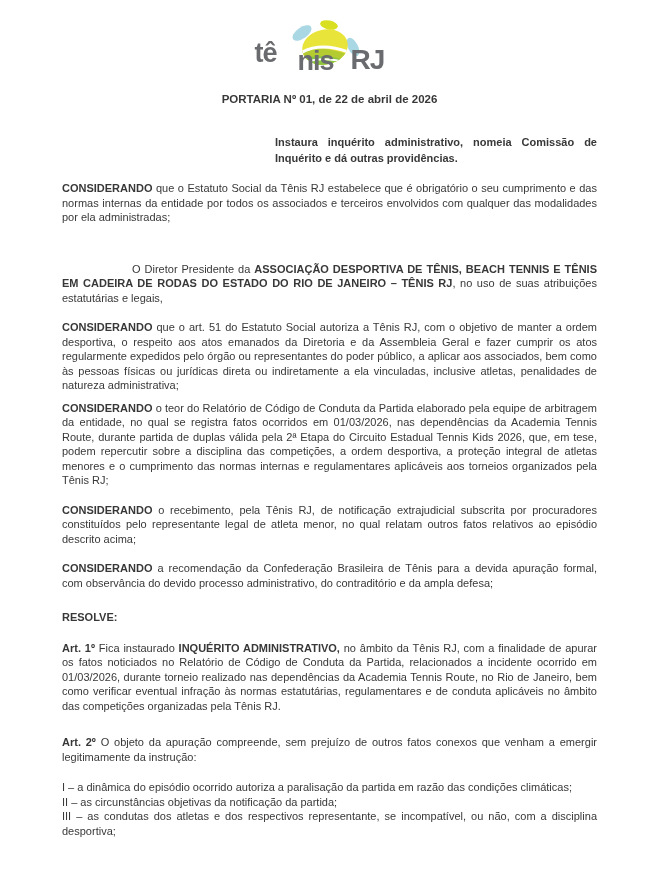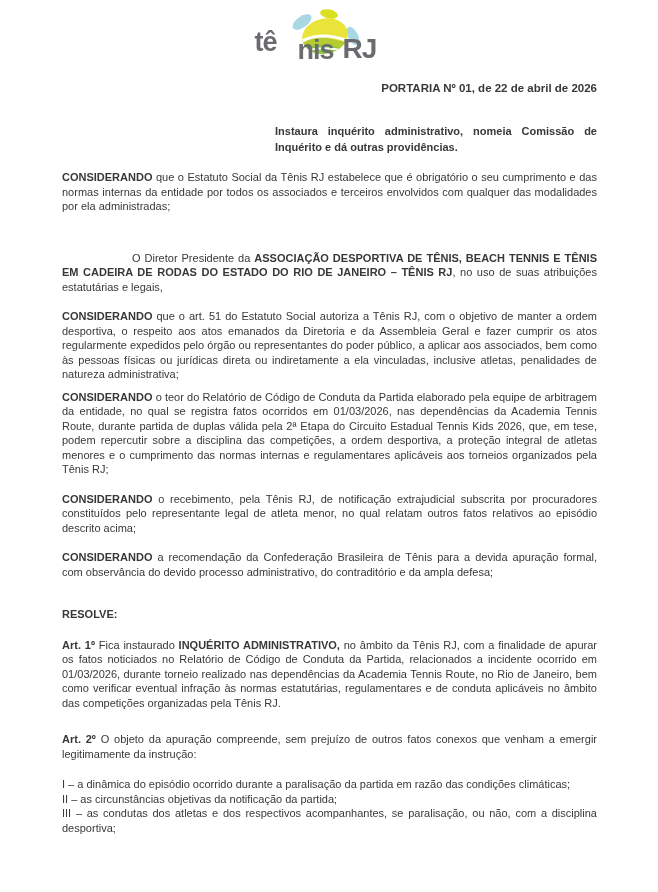--- a/index.html
+++ b/index.html
@@ -16,59 +16,59 @@
   .page {
     width: 658px;
     height: 892px;
     padding: 8px 61px 0 62px;
   }
 
   
   .logo-wrap {
     width: 150px;
     height: 54px;
-    margin: 1px auto;
+    margin: 12px auto;
     position: relative;
   }
   .logo-te, .logo-nis, .logo-rj {
     position: absolute;
     font-weight: bold;
     color: #6a6b6e;
     letter-spacing: -1px;
     line-height: 1;
   }
   .logo-te  { font-size: 27px; left: 0;   bottom: 7px; }
   .logo-nis { font-size: 27px; left: 43px; bottom: -1px; }
-  .logo-rj  { font-size: 28px; left: 88px; bottom: 0; }
+  .logo-rj  { font-size: 28px; left: 96px; bottom: 0; }
   .ball-svg { position: absolute; left: 32px; top: 0; }
 
   
   .doc-title {
-    text-align: right;
+    text-align: center;
     font-weight: bold;
     font-size: 11.5px;
     margin-top: 19px;
   }
   .epigraph {
     margin-top: 30px;
     margin-left: 213px;
     font-weight: bold;
     font-size: 11px;
     line-height: 15.5px;
     text-align: justify;
   }
   .para {
     font-size: 11px;
     line-height: 14.5px;
     text-align: justify;
     margin-top: 15px;
   }
   .preamble  { margin-top: 37px; text-indent: 70px; }
   .c3        { margin-top: 8px; }
-  .resolve   { margin-top: 28px; font-weight: bold; }
+  .resolve   { margin-top: 20px; font-weight: bold; }
   .art1      { margin-top: 16px; }
   .art2      { margin-top: 22px; }
   .items     { margin-top: 16px; }
   .items div { font-size: 11px; line-height: 14.5px; text-align: justify; }
   b { font-weight: bold; }
 </style>
 </head>
 <body>
 
 <div class="page">
@@ -115,18 +115,18 @@
 
   <p class="para"><b>CONSIDERANDO</b><span> a recomendação da Confederação Brasileira de Tênis para a devida apuração formal, com observância do devido processo administrativo, do contraditório e da ampla defesa;</span></p>
 
   <p class="para resolve">RESOLVE:</p>
 
   <p class="para art1"><b>Art. 1º</b><span> Fica instaurado </span><b>INQUÉRITO ADMINISTRATIVO,</b><span> no âmbito da Tênis RJ, com a finalidade de apurar os fatos noticiados no Relatório de Código de Conduta da Partida, relacionados a incidente ocorrido em 01/03/2026, durante torneio realizado nas dependências da Academia Tennis Route, no Rio de Janeiro, bem como verificar eventual infração às normas estatutárias, regulamentares e de conduta aplicáveis no âmbito das competições organizadas pela Tênis RJ.</span></p>
 
   <p class="para art2"><b>Art. 2º</b><span> O objeto da apuração compreende, sem prejuízo de outros fatos conexos que venham a emergir legitimamente da instrução:</span></p>
 
   <div class="items">
-    <div>I – a dinâmica do episódio ocorrido durante a paralisação da partida em razão das condições climáticas;</div>
+    <div>I – a dinâmica do episódio ocorrido autoriza a paralisação da partida em razão das condições climáticas;</div>
     <div>II – as circunstâncias objetivas da notificação da partida;</div>
-    <div>III – as condutas dos atletas e dos respectivos acompanhantes, se paralisação, ou não, com a disciplina desportiva;</div>
+    <div>III – as condutas dos atletas e dos respectivos representante, se incompatível, ou não, com a disciplina desportiva;</div>
   </div>
 
 </div>
 
 </body></html>

